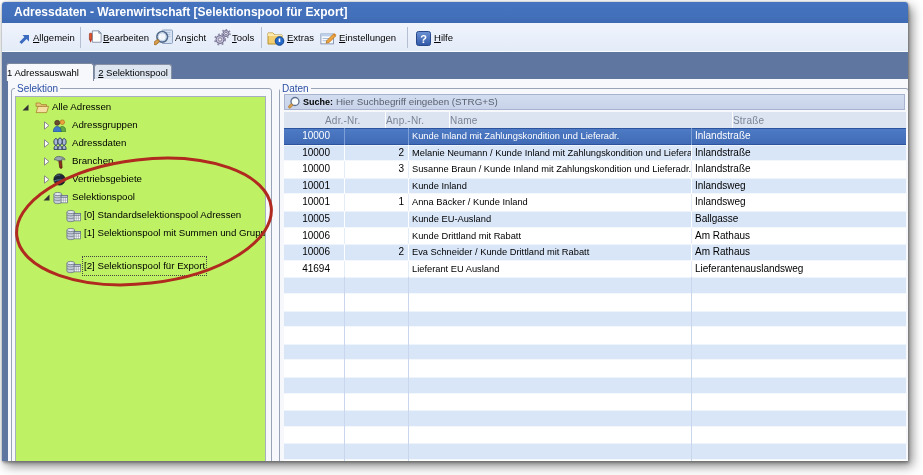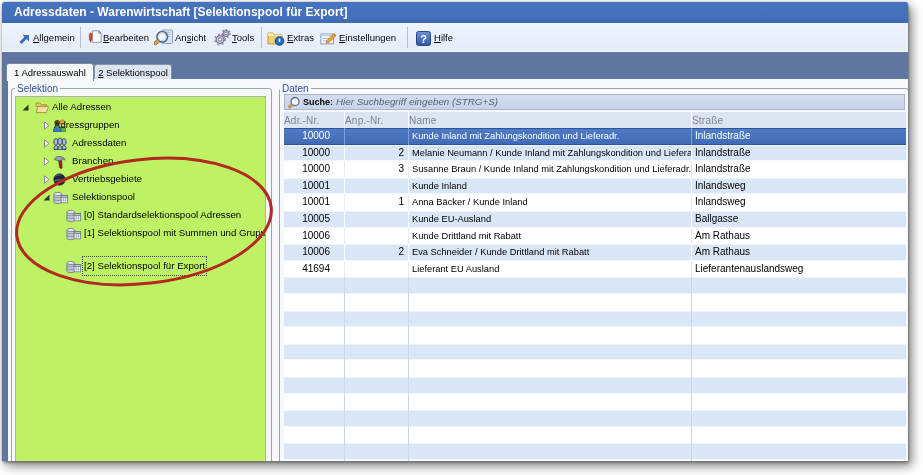--- a/index.html
+++ b/index.html
@@ -14,45 +14,45 @@
   color:#fff; font-size:12px; font-weight:bold; line-height:21px;
   padding-left:12px; box-sizing:border-box; }
 #toolbar { position:absolute; left:0; top:21px; width:100%; height:29px;
   background:linear-gradient(180deg,#eff4fc 0%,#e9effa 60%,#e3ecf8 100%); border-bottom:1px solid #f8fbfe; box-sizing:border-box; }
 .tbi { position:absolute; top:0; height:29px; line-height:29px; font-size:9.5px; color:#000; }
 .tbi svg { vertical-align:middle; }
 .tbsep { position:absolute; top:4px; height:21px; width:1px; background:#b4bfd2; }
 #band { position:absolute; left:0; top:50px; width:100%; height:27px; background:#5f76a1; }
 .tab1 { position:absolute; left:4px; top:11px; width:86px; height:17px;
   background:#f6f8fb; border:1px solid #7a879e; border-bottom:none;
-  border-radius:3px 3px 0 0; font-size:9.5px; text-align:center; line-height:17px; z-index:3; }
+  border-radius:3px 3px 0 0; font-size:9.5px; text-align:left; line-height:17px; z-index:3; }
 .tab2 { position:absolute; left:92px; top:12px; width:76px; height:15px;
   background:#dde5f1; border:1px solid #8791a5; border-bottom:none;
   border-radius:3px 3px 0 0; font-size:9.5px; text-align:center; line-height:15px; }
 #page { position:absolute; left:0; top:77px; width:906px; height:382px; background:#f6f8fb; overflow:hidden; }
 #leftframe { position:absolute; left:0; top:0; width:6px; height:382px; background:#5f76a1; }
 
 
 .grp { position:absolute; border:1px solid #98a3b8; border-radius:3px; }
 .grplabel { position:absolute; top:-6px; font-size:10px; color:#2d50a5; background:#f6f8fb; padding:0 2px; line-height:11px; z-index:2; }
 #grpsel { left:9px; top:9px; width:259px; height:382px; }
 #tree { position:absolute; left:3px; top:7px; width:249px; height:372px; background:#bef264; border:1px solid #a5afc0; overflow:hidden; }
 .ti { position:absolute; left:0; width:100%; height:18px; line-height:18px; font-size:9.7px; color:#000; white-space:nowrap; }
 .ti svg { position:absolute; top:1px; }
 
 #grpdat { left:277px; top:9px; width:628px; height:382px; }
 #search { position:absolute; left:4px; top:5px; width:619px; height:14px;
   background:linear-gradient(180deg,#d3ddf0,#c8d3ea); border:1px solid #a8b4cf;
   font-size:10px; line-height:14px; }
 #search .lbl { font-weight:bold; position:absolute; left:18px; font-size:9px; }
-#search .ph { font-style:italic; color:#5a6270; position:absolute; left:51px; font-size:9.8px; }
+#search .ph { color:#5a6270; position:absolute; left:51px; font-size:9.8px; }
 #thead { position:absolute; left:4px; top:23px; width:622px; height:16px; background:#dce4f2;
   font-size:10px; color:#7a8494; letter-spacing:0.2px; }
 #thead .hc { position:absolute; top:0; height:28px; line-height:17px; 
-  border-right:1px solid #fdfdfe; box-sizing:border-box; }
+  border-right:1px solid #fdfdfe; box-sizing:border-box;margin-left:41px; }
 #rows { position:absolute; left:4px; top:39px; width:622px; height:343px; overflow:hidden; }
 .row { position:absolute; left:0; width:622px; height:16.6px; font-size:10px; line-height:16.6px; background:#fff; }
 .row.alt { background:#d9e6f8; box-shadow:inset 0 1px 0 #eef4fc, inset 0 -1px 0 #f4f8fd; }
 .row.sel { background:linear-gradient(180deg,#4f7cc6,#3f69b4); color:#fff;
   box-shadow:inset 0 1px 0 #2c539e, inset 0 -1px 0 #2c539e; }
 .c { position:absolute; top:0; height:100%; box-sizing:border-box; overflow:hidden; white-space:nowrap; }
 .c1 { left:0; width:61px; text-align:right; padding-right:14px; }
 .c2 { left:61px; width:64px; text-align:right; padding-right:4px; }
 .c3 { left:125px; width:283px; padding-left:3px; font-size:9.3px; }
 .c4 { left:408px; width:214px; padding-left:3px; }
@@ -155,21 +155,21 @@
               </svg>
             </span>
             <span style="position:absolute;left:37px;top:2px">
               <svg width="13" height="13" viewBox="0 0 13 13">
                 <circle cx="9.3" cy="3.2" r="2.3" fill="#eda13f" stroke="#a96a16" stroke-width=".6"></circle>
                 <path d="M5.8 12.6 c0-3.6 1.5-5.2 3.5-5.2 s3.6 1.6 3.6 5.2 z" fill="#62aa46" stroke="#2e6b1e" stroke-width=".6"></path>
                 <circle cx="4.2" cy="3.8" r="2.5" fill="#6b4a32" stroke="#3c2614" stroke-width=".6"></circle>
                 <path d="M.3 13 c0-3.8 1.6-5.6 3.9-5.6 s4 1.8 4 5.6 z" fill="#3d7bc8" stroke="#1c4684" stroke-width=".6"></path>
               </svg>
             </span>
-            <span style="position:absolute;left:37px;padding:0 1px">Adressgruppen</span>
+            <span style="position:absolute;left:55px;padding:0 1px">Adressgruppen</span>
           </div>
           <div class="ti" style="top: 37px;">
             <span style="position:absolute;left:26px;top:4px">
               <svg width="9" height="9" viewBox="0 0 9 9">
                 <path d="M2.5 0.8 L7 4.5 L2.5 8.2 z" fill="#fff" stroke="#8a8a8a"></path>
               </svg>
             </span>
             <span style="position:absolute;left:37px;top:2px">
               <svg width="14" height="13" viewBox="0 0 14 13">
                 <g fill="#aab9d8" stroke="#273756" stroke-width=".9">

